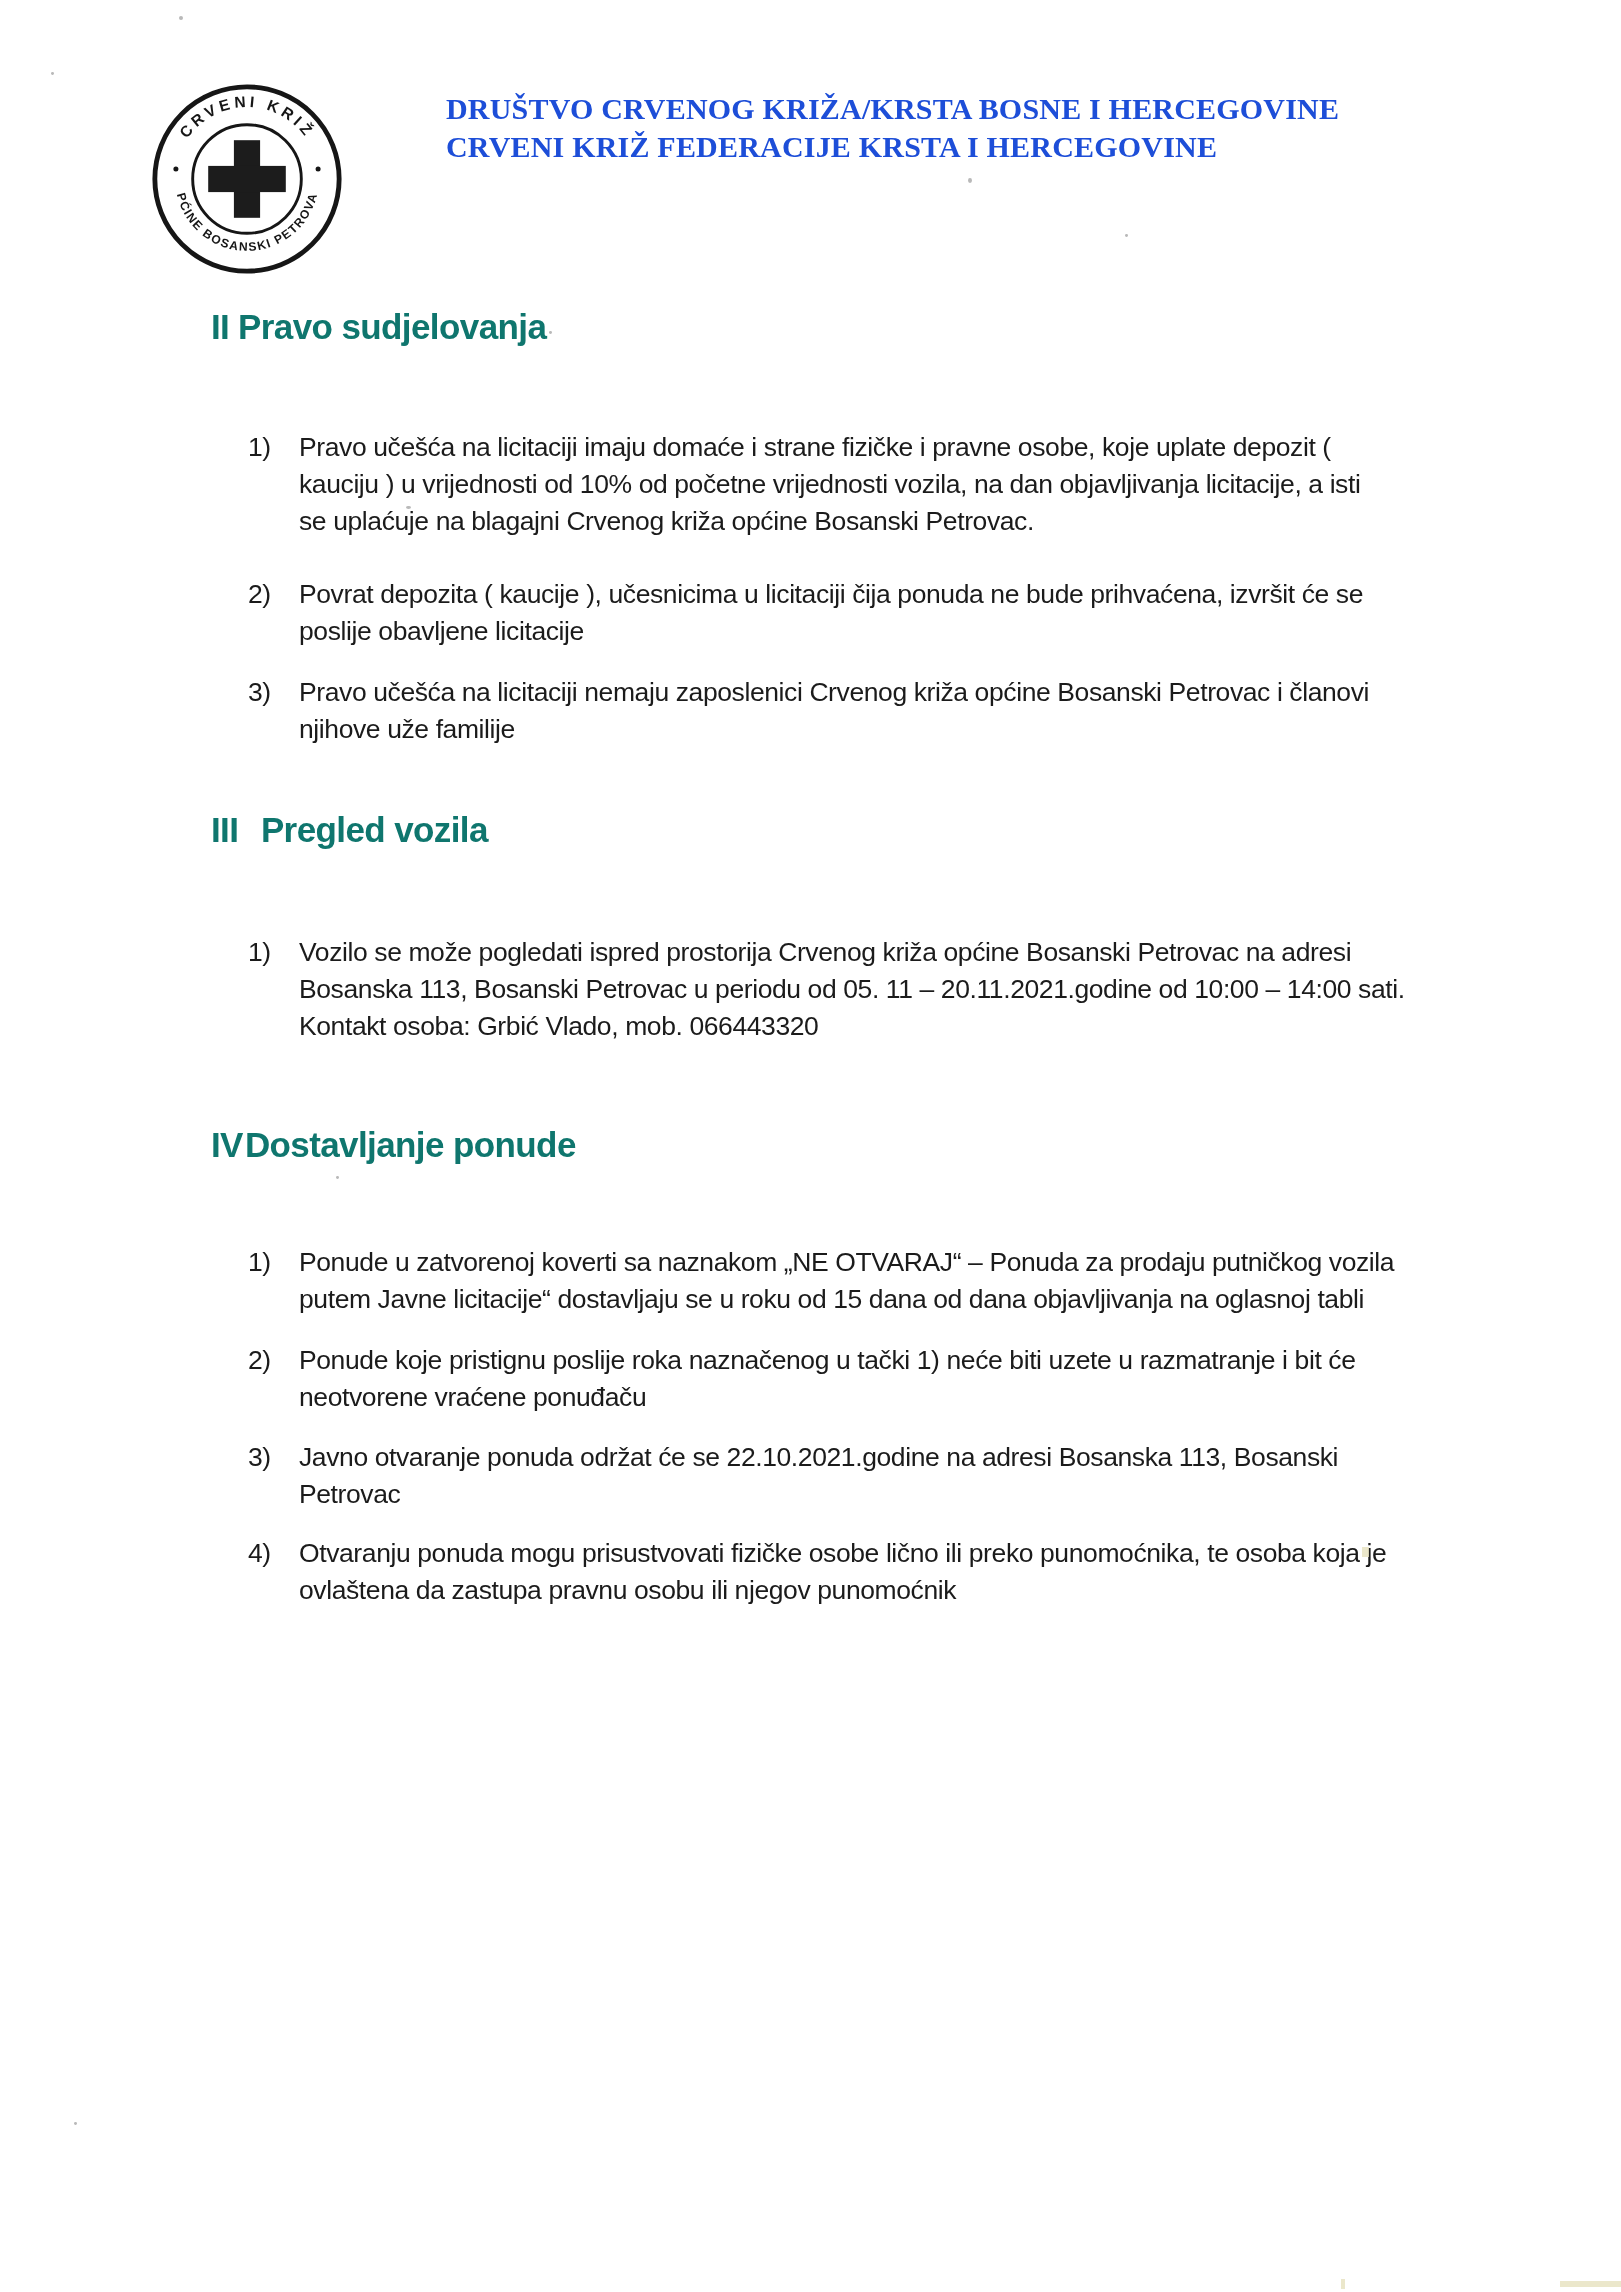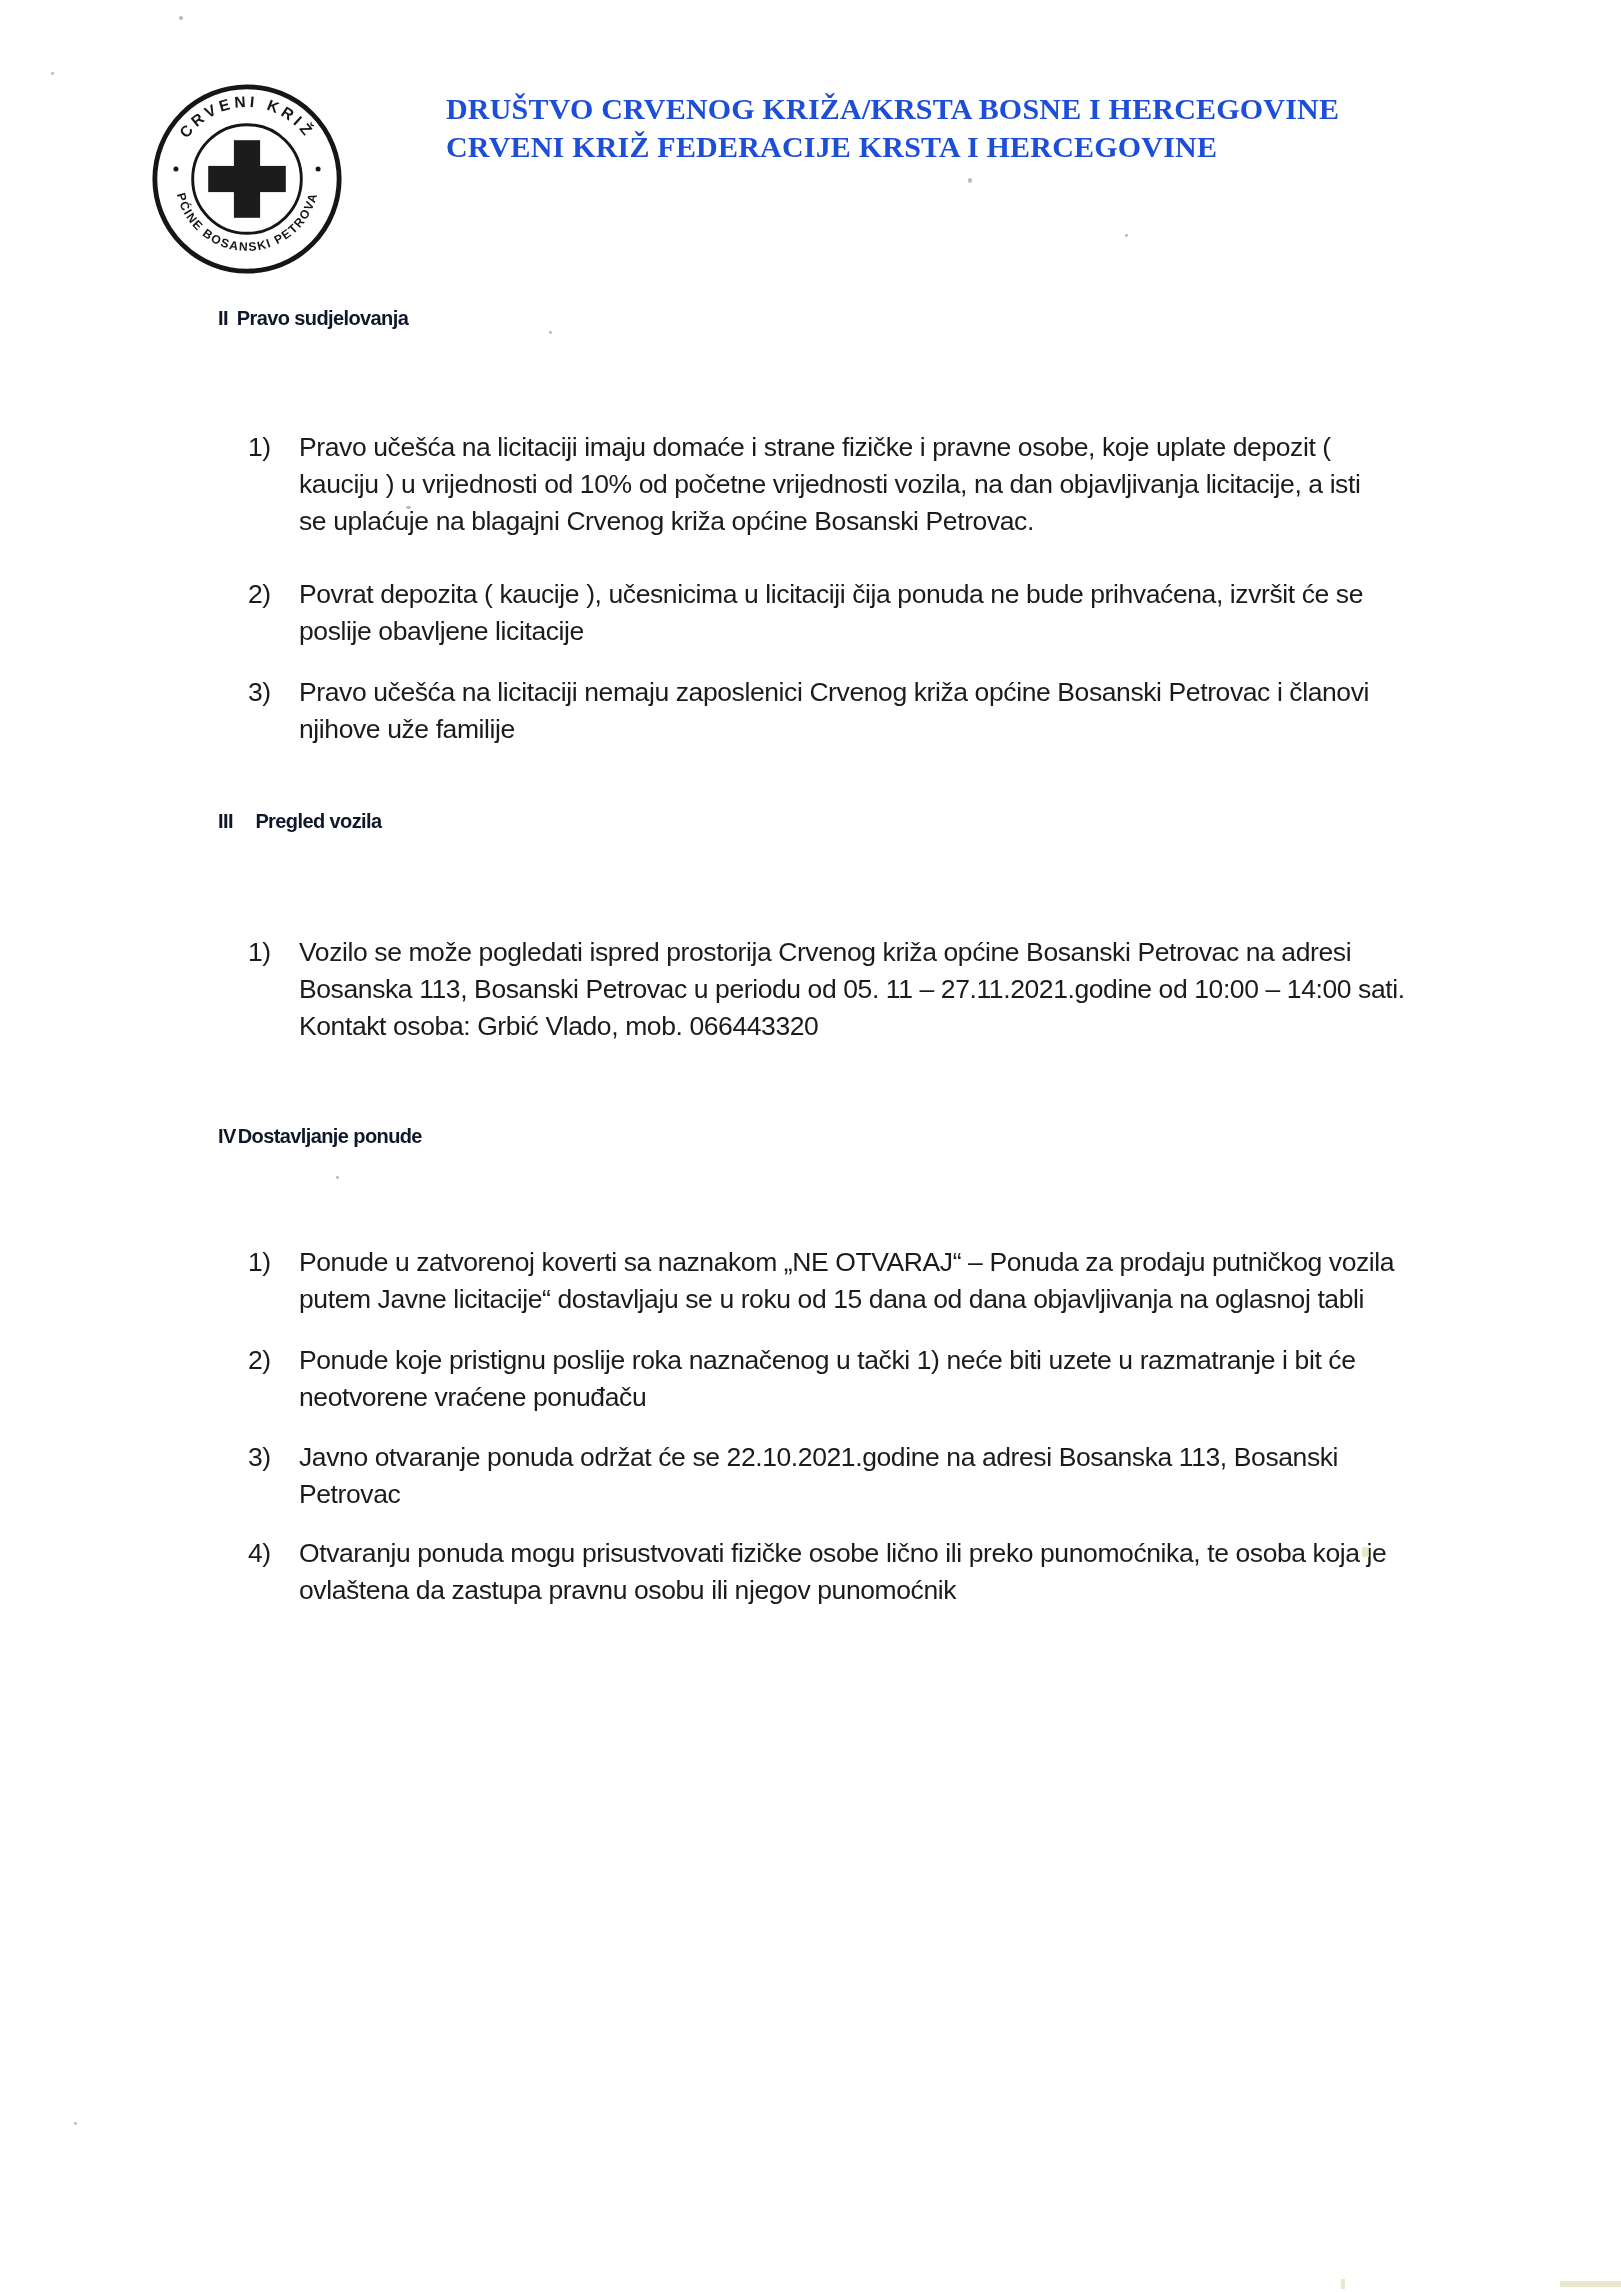--- a/index.html
+++ b/index.html
@@ -41,25 +41,25 @@
     font-size: 30px;
     line-height: 38px;
     letter-spacing: 0.2px;
     color: #1d4ed8;
     white-space: nowrap;
   }
 
   
   .sec-heading {
     position: absolute;
-    left: 218px;
+    left: 211px;
     font-weight: bold;
-    font-size: 20px;
+    font-size: 35px;
     letter-spacing: -0.6px;
-    color: #0f172a;
+    color: #0f766e;
     white-space: nowrap;
   }
   .sec-heading .sec-num { display: inline-block; }
   .gap-s  .sec-num { margin-right: 8.8px; }
   .gap-m  .sec-num { margin-right: 2px; }
   .gap-l  .sec-num { margin-right: 22.5px; }
 
   
   .item {
     position: absolute;
@@ -144,21 +144,21 @@
 njihove uže familije</div>
   </div>
 
   <div class="sec-heading gap-l" style="top:810px">
     <span class="sec-num">III</span><span>Pregled vozila</span>
   </div>
 
   <div class="item" style="top:934px">
     <span class="marker">1)</span>
     <div class="txt">Vozilo se može pogledati ispred prostorija Crvenog križa općine Bosanski Petrovac na adresi
-Bosanska 113, Bosanski Petrovac u periodu od 05. 11 – 27.11.2021.godine od 10:00 – 14:00 sati.
+Bosanska 113, Bosanski Petrovac u periodu od 05. 11 – 20.11.2021.godine od 10:00 – 14:00 sati.
 Kontakt osoba: Grbić Vlado, mob. 066443320</div>
   </div>
 
   <div class="sec-heading gap-m" style="top:1125px">
     <span class="sec-num">IV</span><span>Dostavljanje ponude</span>
   </div>
 
   <div class="item" style="top:1244px">
     <span class="marker">1)</span>
     <div class="txt">Ponude u zatvorenoj koverti sa naznakom „NE OTVARAJ“ – Ponuda za prodaju putničkog vozila

